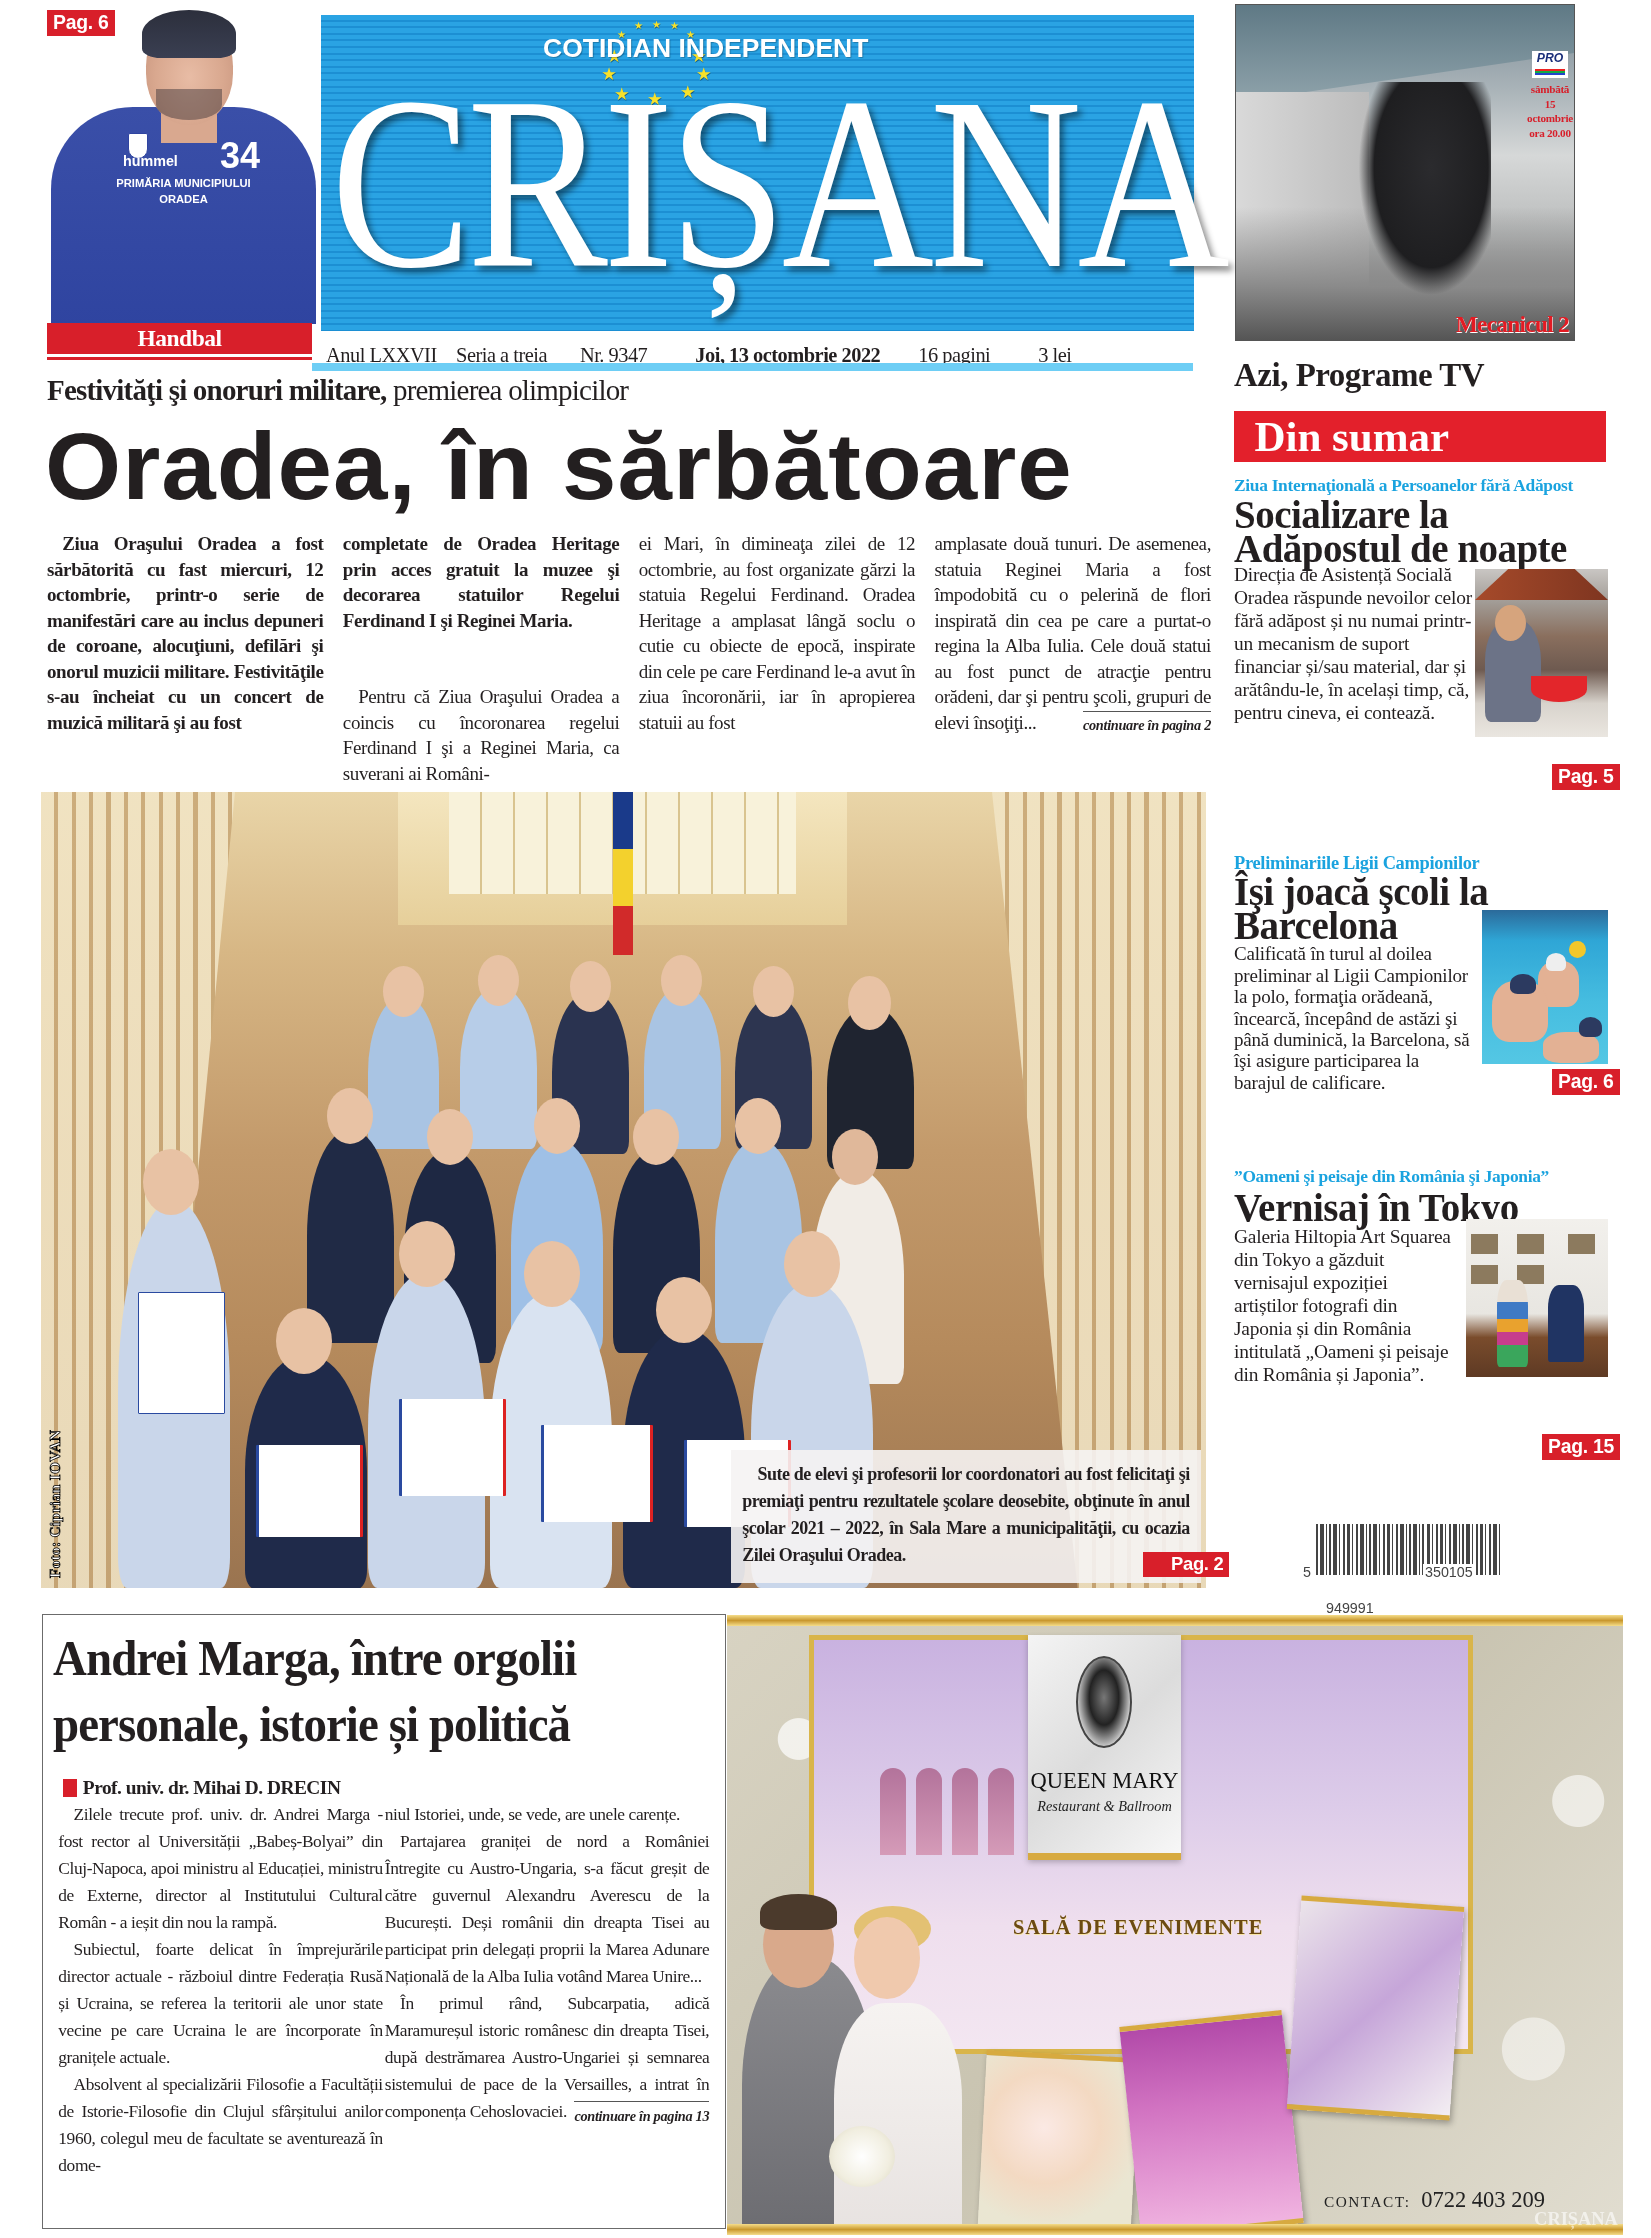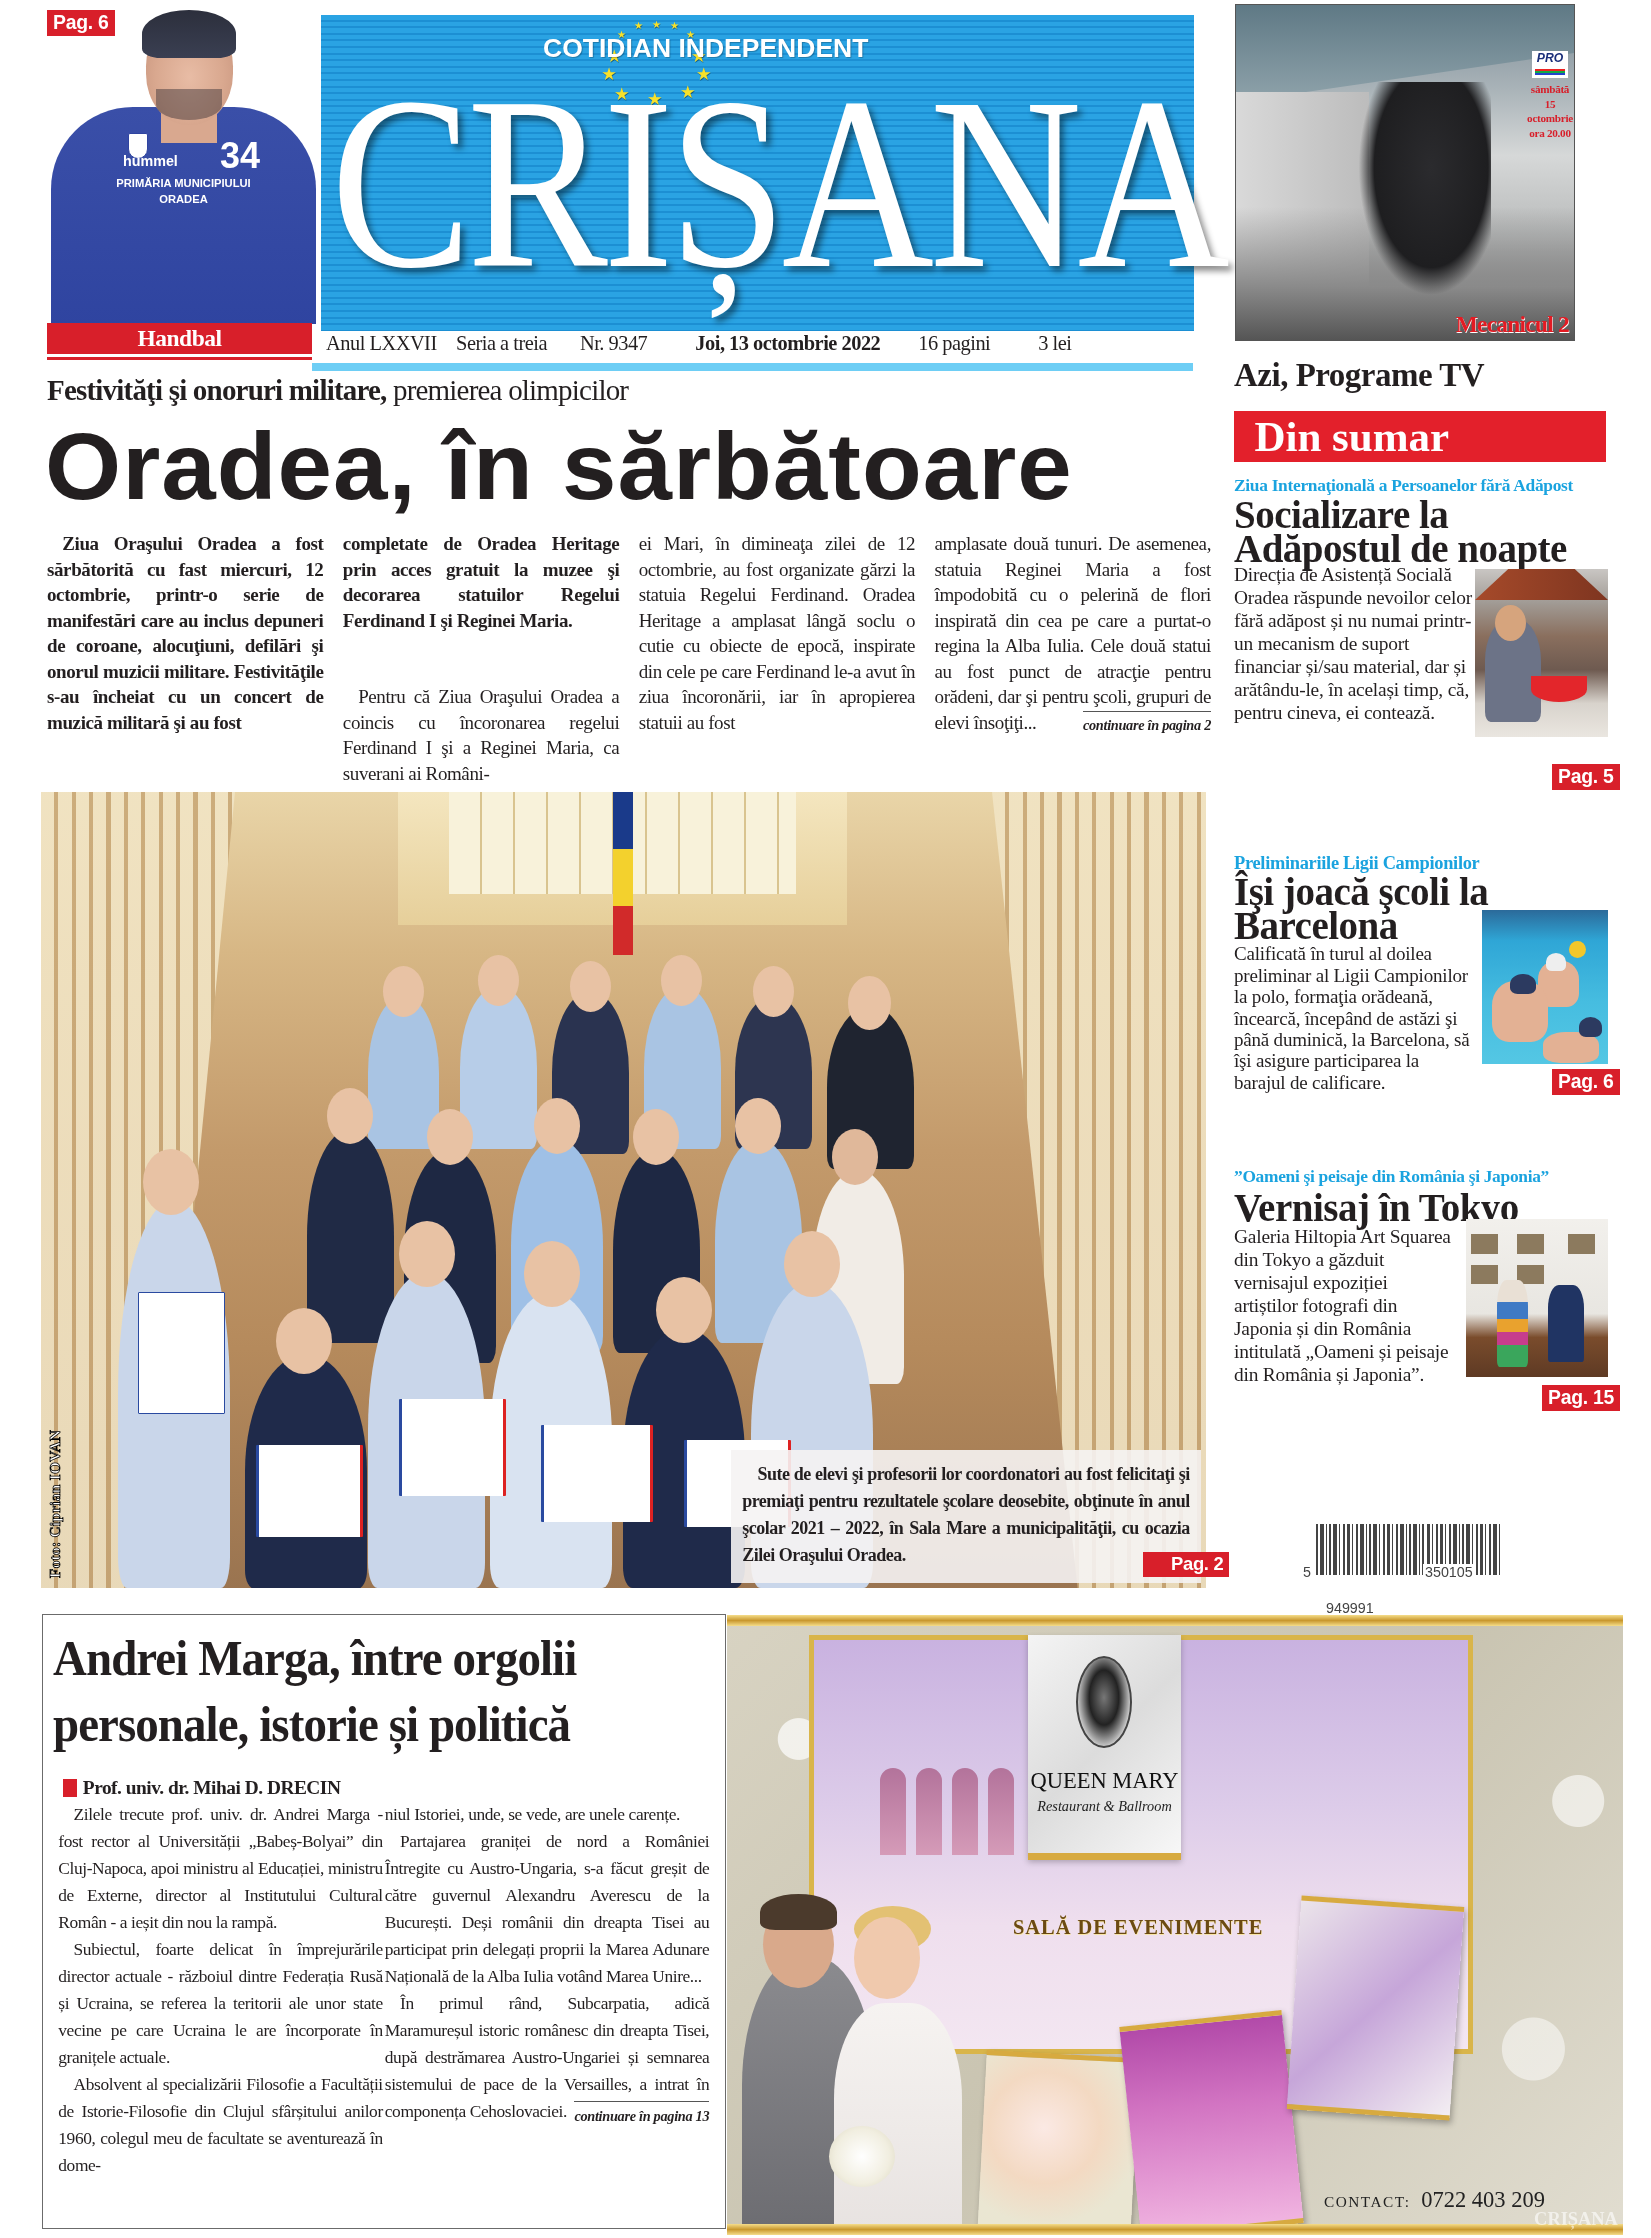--- a/index.html
+++ b/index.html
@@ -23,21 +23,21 @@
   .player-crest { position: absolute; left: 82px; top: 128px; width: 20.4px; height: 25.5px; background: #fff; border-radius: 2px 2px 10.2px 10.2px; border: 1.5px solid #2f44a0; }
   .handbal-bar { left: 47px; top: 323px; width: 265px; height: 31px; background: #d81f2a; color: #fff; text-align: center; font-size: 23.5px; font-weight: bold; line-height: 31px; font-family: "Liberation Serif", serif; letter-spacing: -0.5px; }
 
   .masthead { left: 321px; top: 15.3px; width: 873px; height: 316px; background: repeating-linear-gradient(180deg, #2aa3e3 0px, #2aa3e3 4.6px, #1c8fd3 4.6px, #1c8fd3 6.6px); }
   .masthead-sub { position: absolute; left: 222px; top: 18px; color: #fff; font-family: "Liberation Sans", "DejaVu Sans", sans-serif; font-weight: bold; font-size: 26.5px; letter-spacing: 0px; text-shadow: 1px 1px 1px rgba(0,0,0,0.25); }
   .masthead-title { position: absolute; left: 10.2px; top: 36px; color: #fff; font-family: "Liberation Serif", "DejaVu Serif", serif; font-size: 245px; line-height: 265px; letter-spacing: -5.1px; transform: scaleX(0.86); transform-origin: left top; text-shadow: 5.1px 5.1px 7.1px rgba(0,0,0,0.45); }
   .stars { position: absolute; left: 265px; top: 5.1px; width: 133px; height: 87px; }
   .star { position: absolute; color: #f7e12a; font-size: 17.4px; text-shadow: 0.5px 0.5px 0.5px rgba(0,0,0,0.4); line-height: 1; }
   .star.sm { font-size: 10.2px; }
 
-  .infobar { left: 321px; top: 328px; width: 873px; height: 31px; display: flex; align-items: center; font-size: 20.4px; font-family: "Liberation Serif", serif; letter-spacing: -0.5px; }
+  .infobar { left: 321px; top: 340px; width: 873px; height: 31px; display: flex; align-items: center; font-size: 20.4px; font-family: "Liberation Serif", serif; letter-spacing: -0.5px; }
   .infobar span { white-space: nowrap; }
   .info-rule { left: 312px; top: 363px; width: 881px; height: 8.2px; background: #6ecef5; }
   .info-rule-red { left: 47px; top: 357px; width: 265px; height: 3.1px; background: #d81f2a; }
 
   .tv-photo { left: 1235px; top: 4.1px; width: 340px; height: 337px; border: 1px solid #555; background: linear-gradient(180deg, #7a8a95 0%, #a9b3b8 25%, #d6d8d8 45%, #b7b9b9 70%, #777 100%); overflow: hidden; }
   .tv-building { position: absolute; left: 0; top: 87px; width: 133px; height: 286px; background: linear-gradient(90deg, #d9d9d9, #bcbcbc); }
   .tv-ceiling { position: absolute; left: 0; top: 0; width: 367px; height: 97px; background: linear-gradient(180deg, #5f7985, #8fa3ab); clip-path: polygon(0 0,100% 0,100% 45%,0 100%); }
   .tv-man { position: absolute; left: 122px; top: 77px; width: 133px; height: 214px; background: radial-gradient(ellipse at 55% 40%, #2b2b2e 0%, #1e1e20 55%, transparent 70%); }
   .tv-city { position: absolute; left: 0; bottom: 0; width: 367px; height: 133px; background: linear-gradient(180deg, rgba(150,150,150,0) 0%, #8a8a8a 60%, #555 100%); }
   .tv-logo { position: absolute; left: 296px; top: 46px; width: 36px; height: 26.5px; background: #fff; color: #1b2f7a; font-family: "Liberation Sans", sans-serif; font-weight: bold; font-style: italic; font-size: 12.2px; text-align: center; line-height: 15.3px; }
@@ -317,21 +317,21 @@
 </div>
 <div class="abs sb3-photo">
   <div class="frame" style="left:5.1px; top:15.3px;"></div>
   <div class="frame" style="left:51px; top:15.3px;"></div>
   <div class="frame" style="left:102px; top:15.3px;"></div>
   <div class="frame" style="left:5.1px; top:46px;"></div>
   <div class="frame" style="left:51px; top:46px;"></div>
   <div class="woman"></div>
   <div class="man"></div>
 </div>
-<div class="pag-badge" style="left:1542px; top:1385px;">Pag. 15</div>
+<div class="pag-badge" style="left:1542px; top:1434px;">Pag. 15</div>
 
 <div class="abs barcode">
   <div class="bars"></div>
   <div class="digits">
     <span style="left:0;">5</span>
     <span style="left:23px;margin-top:36px;">949991</span>
     <span style="left:122px;">350105</span>
   </div>
 </div>
 

